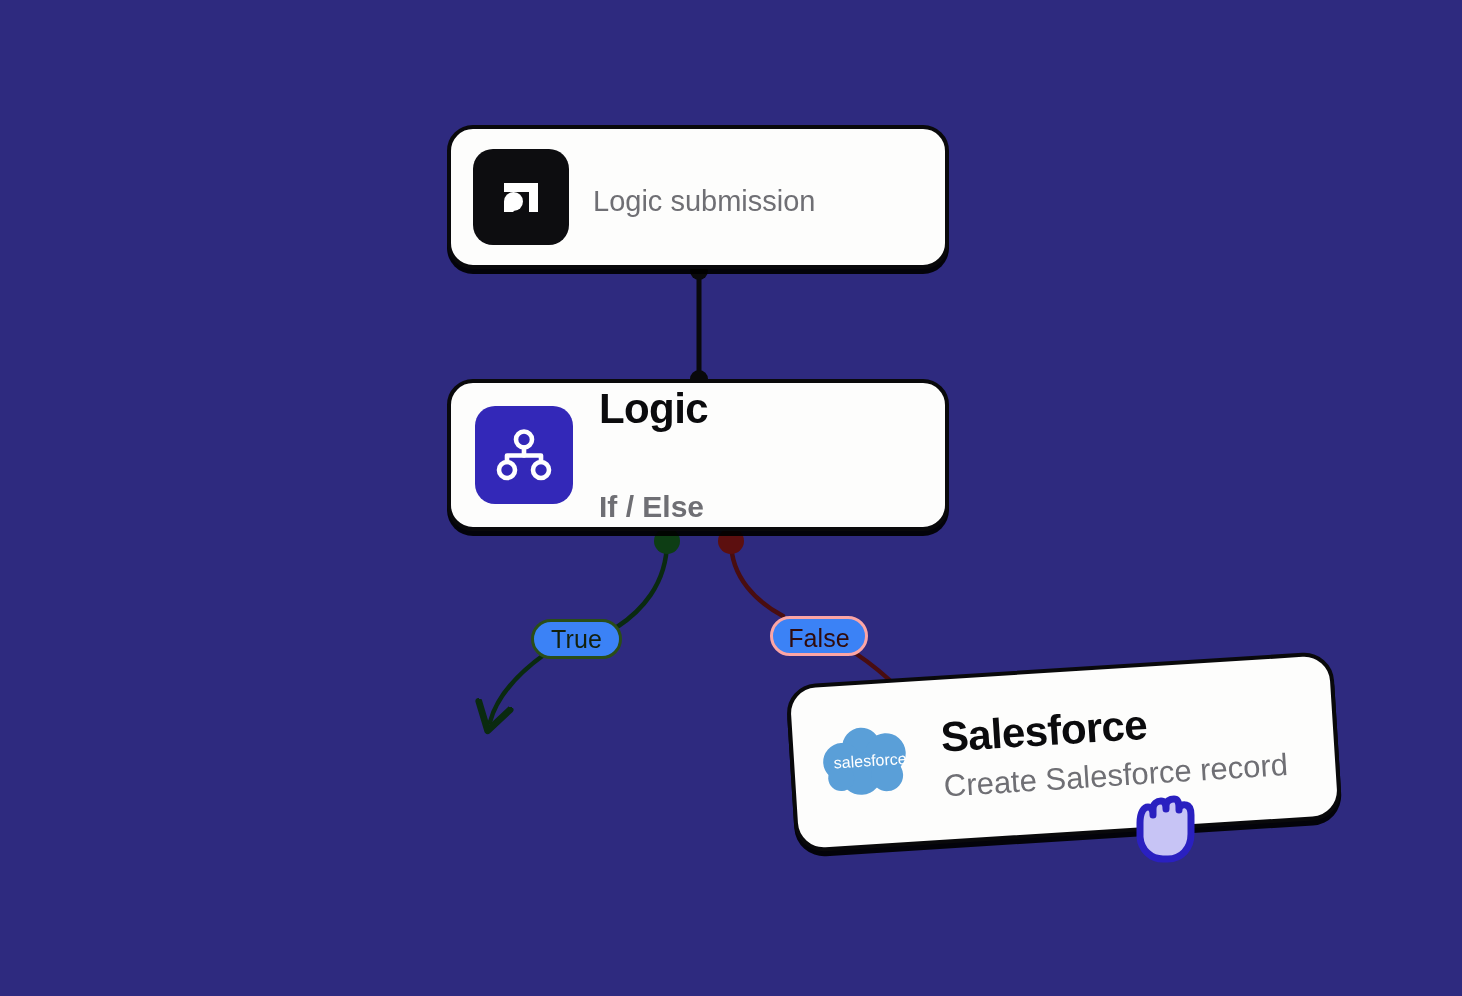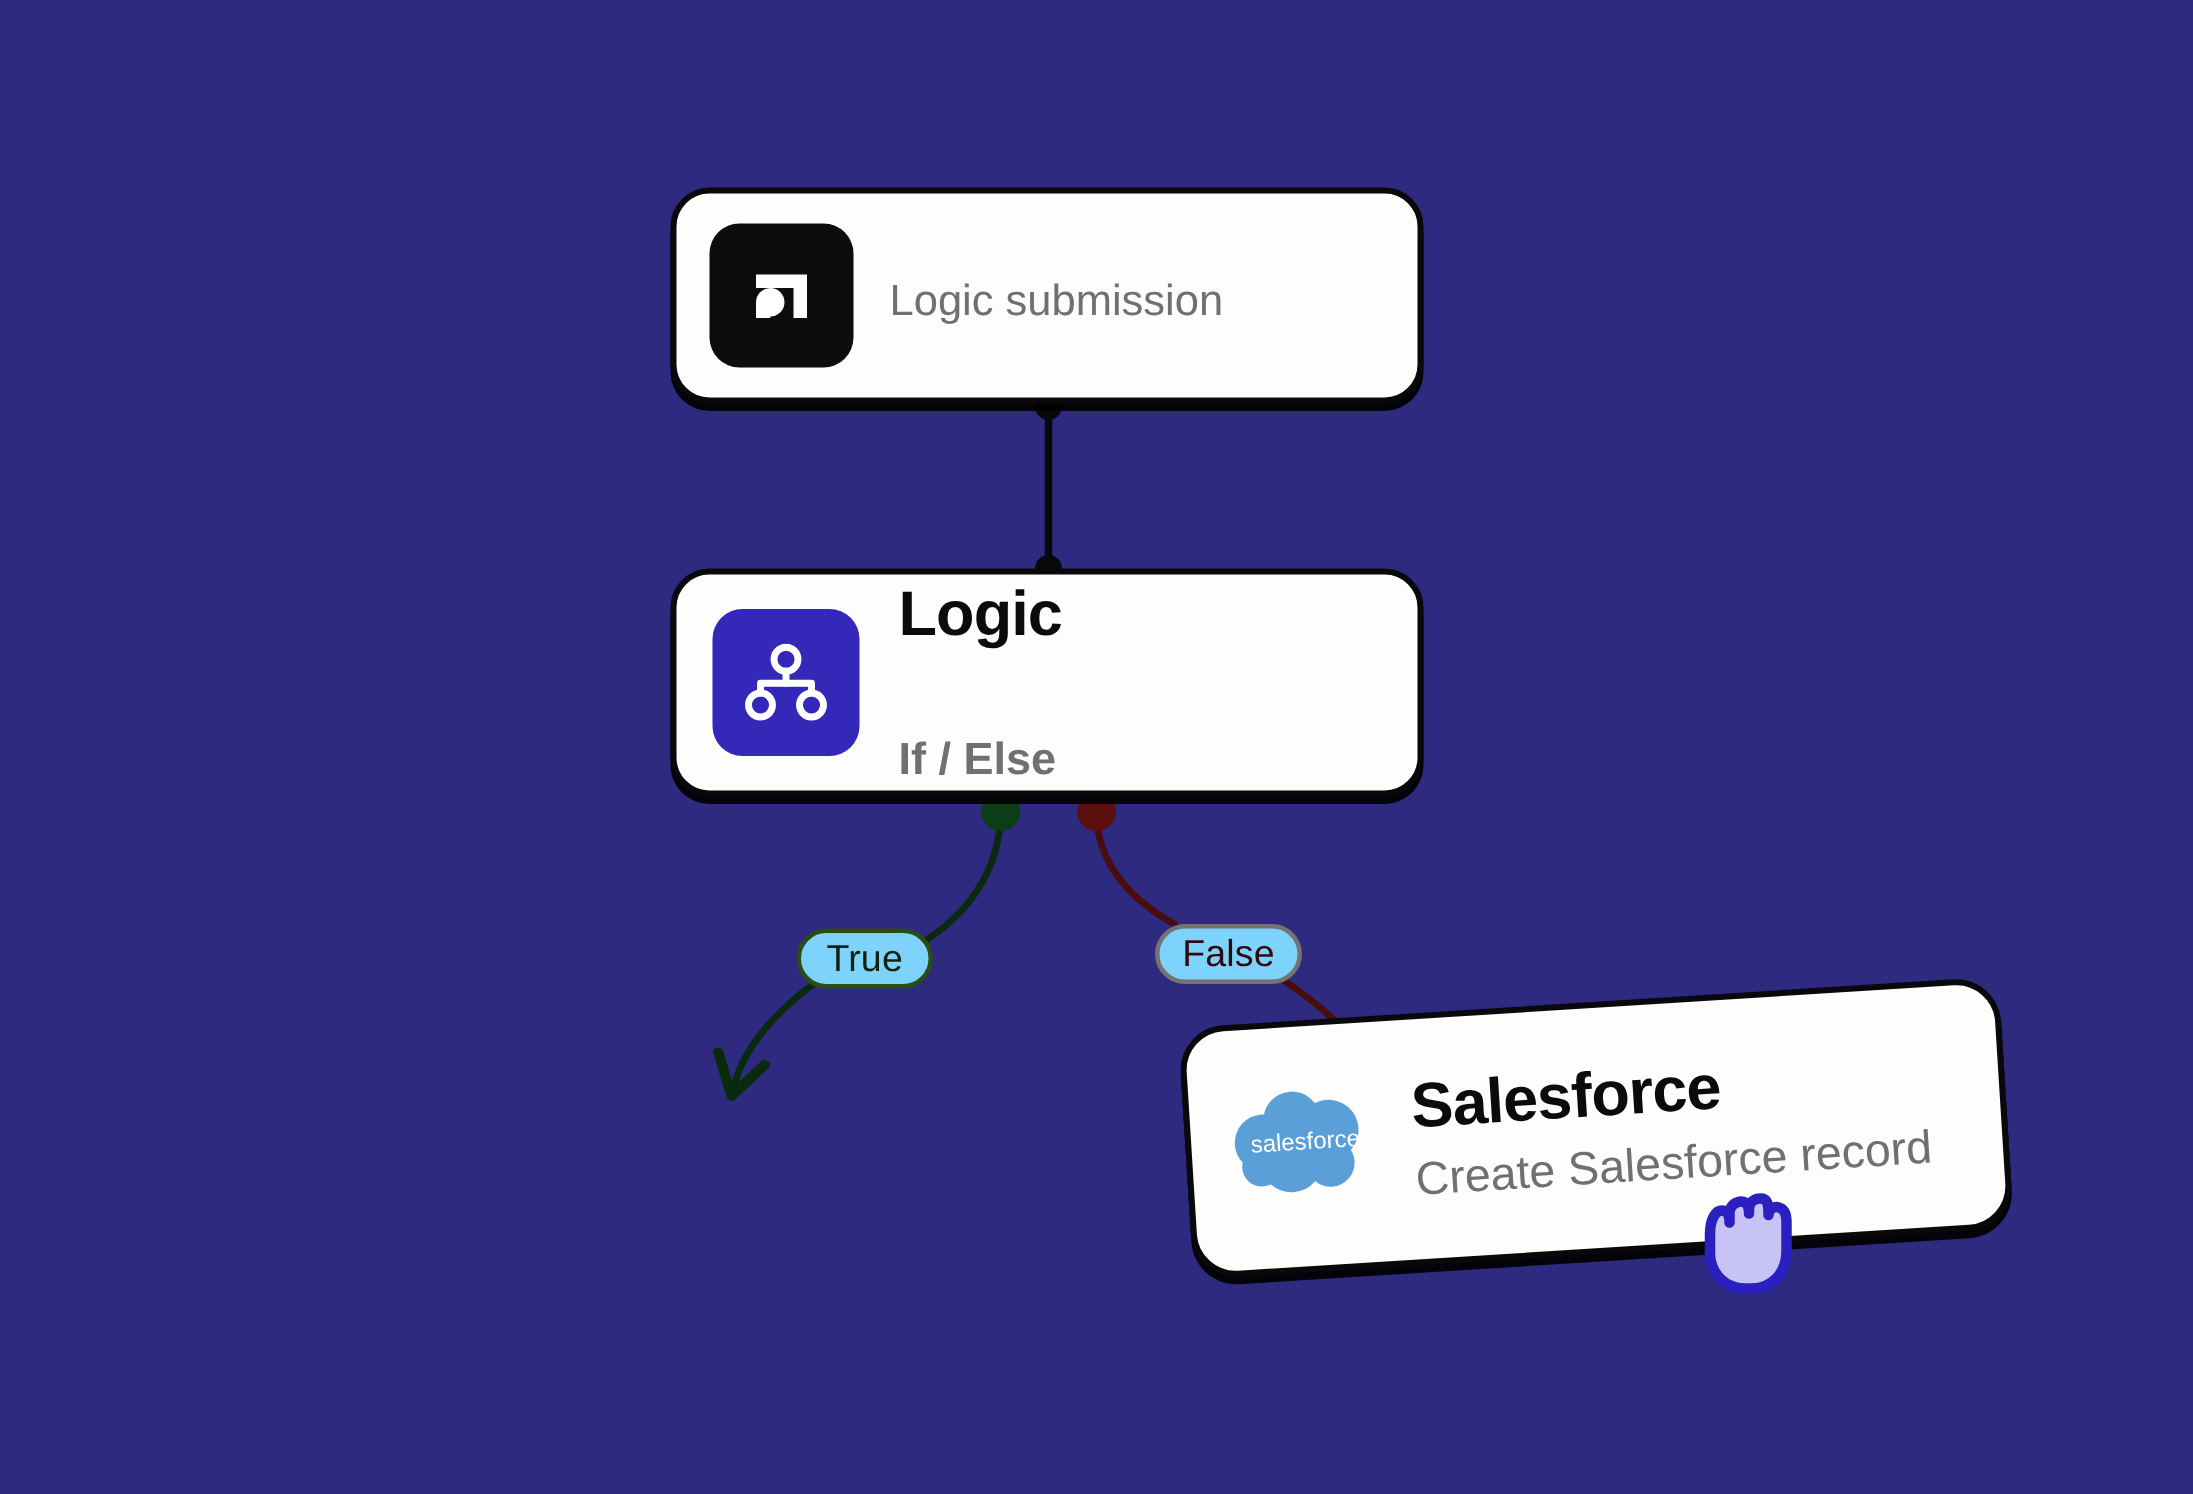--- a/index.html
+++ b/index.html
@@ -121,36 +121,37 @@
   #node-salesforce .node-title { font-size: 42px; }
   #node-salesforce .node-sub { font-size: 31px; margin-top: 10px; }
 
   
   .branch-label {
     position: absolute;
     box-sizing: border-box;
     display: flex;
     align-items: center;
     justify-content: center;
-    background: #7dd3fc;
+    background: #3b82f6;
     border-radius: 999px;
     font-size: 25px;
     letter-spacing: 0.1px;
   }
   #label-true {
     left: 531px; top: 619px;
     width: 91px; height: 40px;
     border: 3px solid #2a4d17;
     color: #13200d;
   }
   #label-false {
     left: 770px; top: 616px;
     width: 98px; height: 40px;
-    border: 3px solid #737373;
+    border: 3px solid #fca5a5;
     color: #300a0b;
+    align-items: flex-end;
   }
 
   
   #cursor-hand {
     position: absolute;
     left: 1124px; top: 787px;
     width: 82px; height: 82px;
   }
 </style>
 </head>

